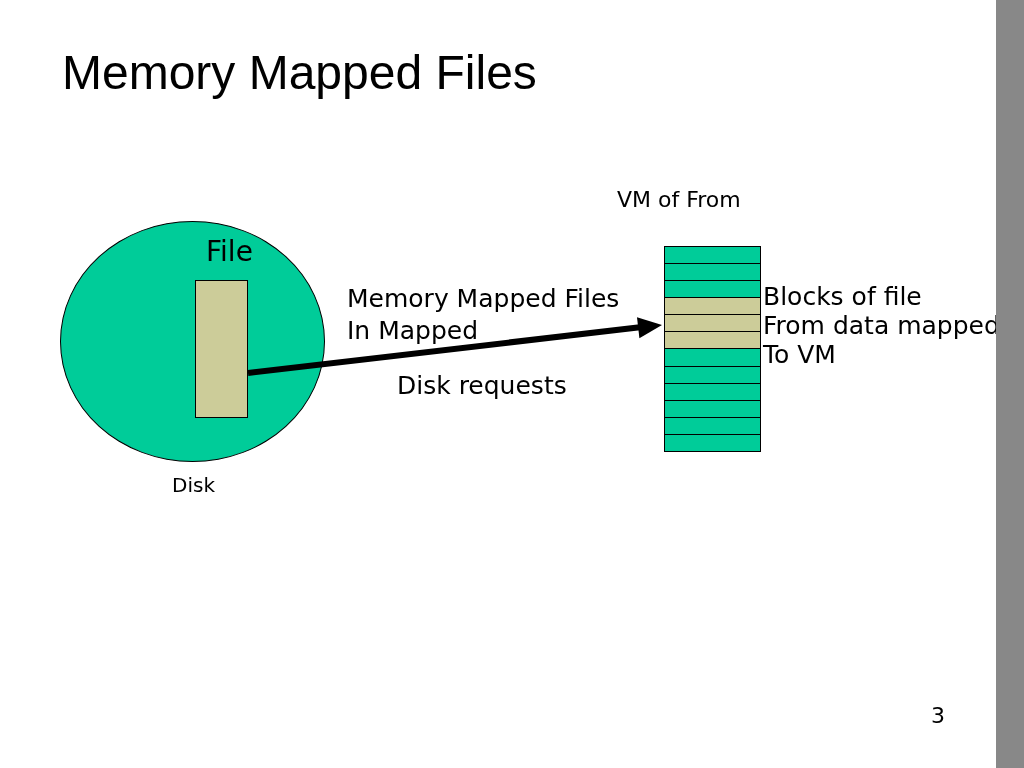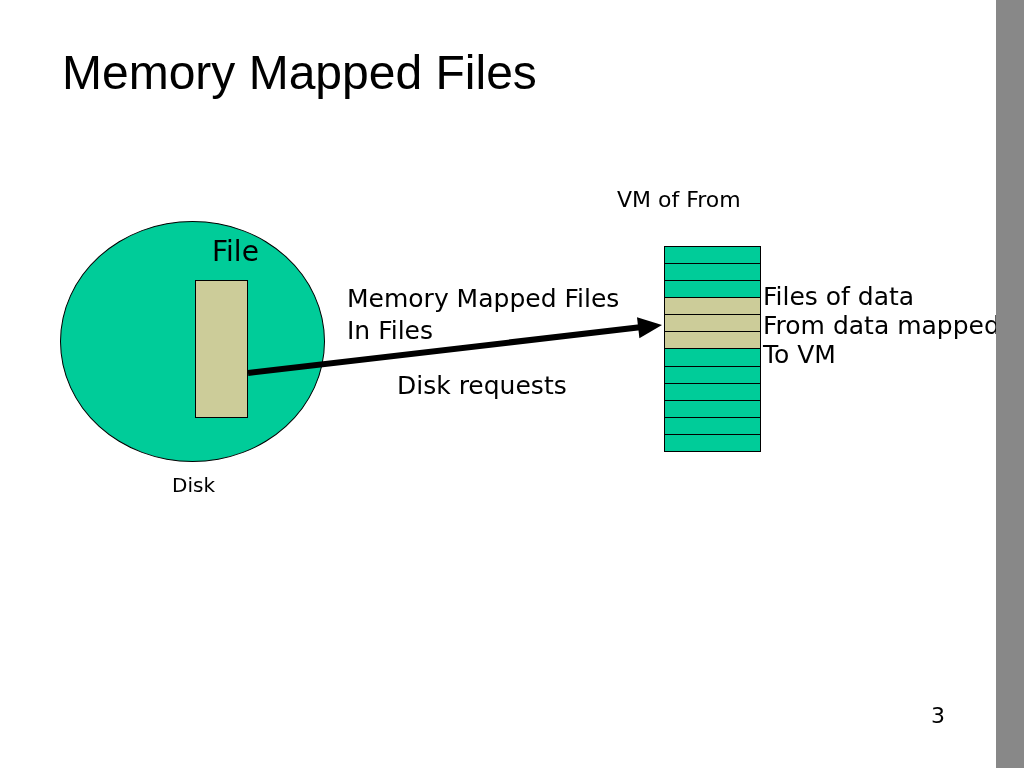--- a/index.html
+++ b/index.html
@@ -40,21 +40,21 @@
     position: absolute;
     left: 195px;
     top: 280px;
     width: 53px;
     height: 138px;
     border: 1px solid #000;
     box-sizing: border-box;
   }
   .file-label {
     position: absolute;
-    left: 212px;
+    left: 206px;
     top: 235px;
     font-size: 28px;
     line-height: 34px;
     white-space: nowrap;
   }
   .disk-label {
     position: absolute;
     left: 172px;
     top: 468px;
     font-size: 20px;
@@ -144,21 +144,21 @@
 
   <div class="disk-label">Disk</div>
 
   <svg class="arrow-svg" viewBox="0 0 1024 768" xmlns="http://www.w3.org/2000/svg">
     <line x1="248" y1="373" x2="642" y2="327" stroke="#000" stroke-width="6"></line>
     <polygon points="662,325 639.4,338.2 637,317.3" fill="#000"></polygon>
   </svg>
 
   <div class="arrow-label">
     <div>Memory Mapped Files</div>
-    <div>In Files</div>
+    <div>In Mapped</div>
   </div>
 
   <div class="arrow-sublabel">Disk requests</div>
 
   <div class="vm-title">VM of From</div>
 
   <div class="vm-block">
       <div class="vm-row" style="background-color: rgb(0, 204, 153);"></div>
       <div class="vm-row" style="background-color: rgb(0, 204, 153);"></div>
       <div class="vm-row" style="background-color: rgb(0, 204, 153);"></div>
@@ -167,20 +167,20 @@
       <div class="vm-row" style="background-color: rgb(204, 204, 153);"></div>
       <div class="vm-row" style="background-color: rgb(0, 204, 153);"></div>
       <div class="vm-row" style="background-color: rgb(0, 204, 153);"></div>
       <div class="vm-row" style="background-color: rgb(0, 204, 153);"></div>
       <div class="vm-row" style="background-color: rgb(0, 204, 153);"></div>
       <div class="vm-row" style="background-color: rgb(0, 204, 153);"></div>
       <div class="vm-row" style="background-color: rgb(0, 204, 153);"></div>
     </div>
 
   <div class="vm-note">
-    <div>Files of data</div>
+    <div>Blocks of file</div>
     <div>From data mapped</div>
     <div>To VM</div>
   </div>
 
   <div class="page-number">3</div>
 
 </div>
 
 </body></html>

